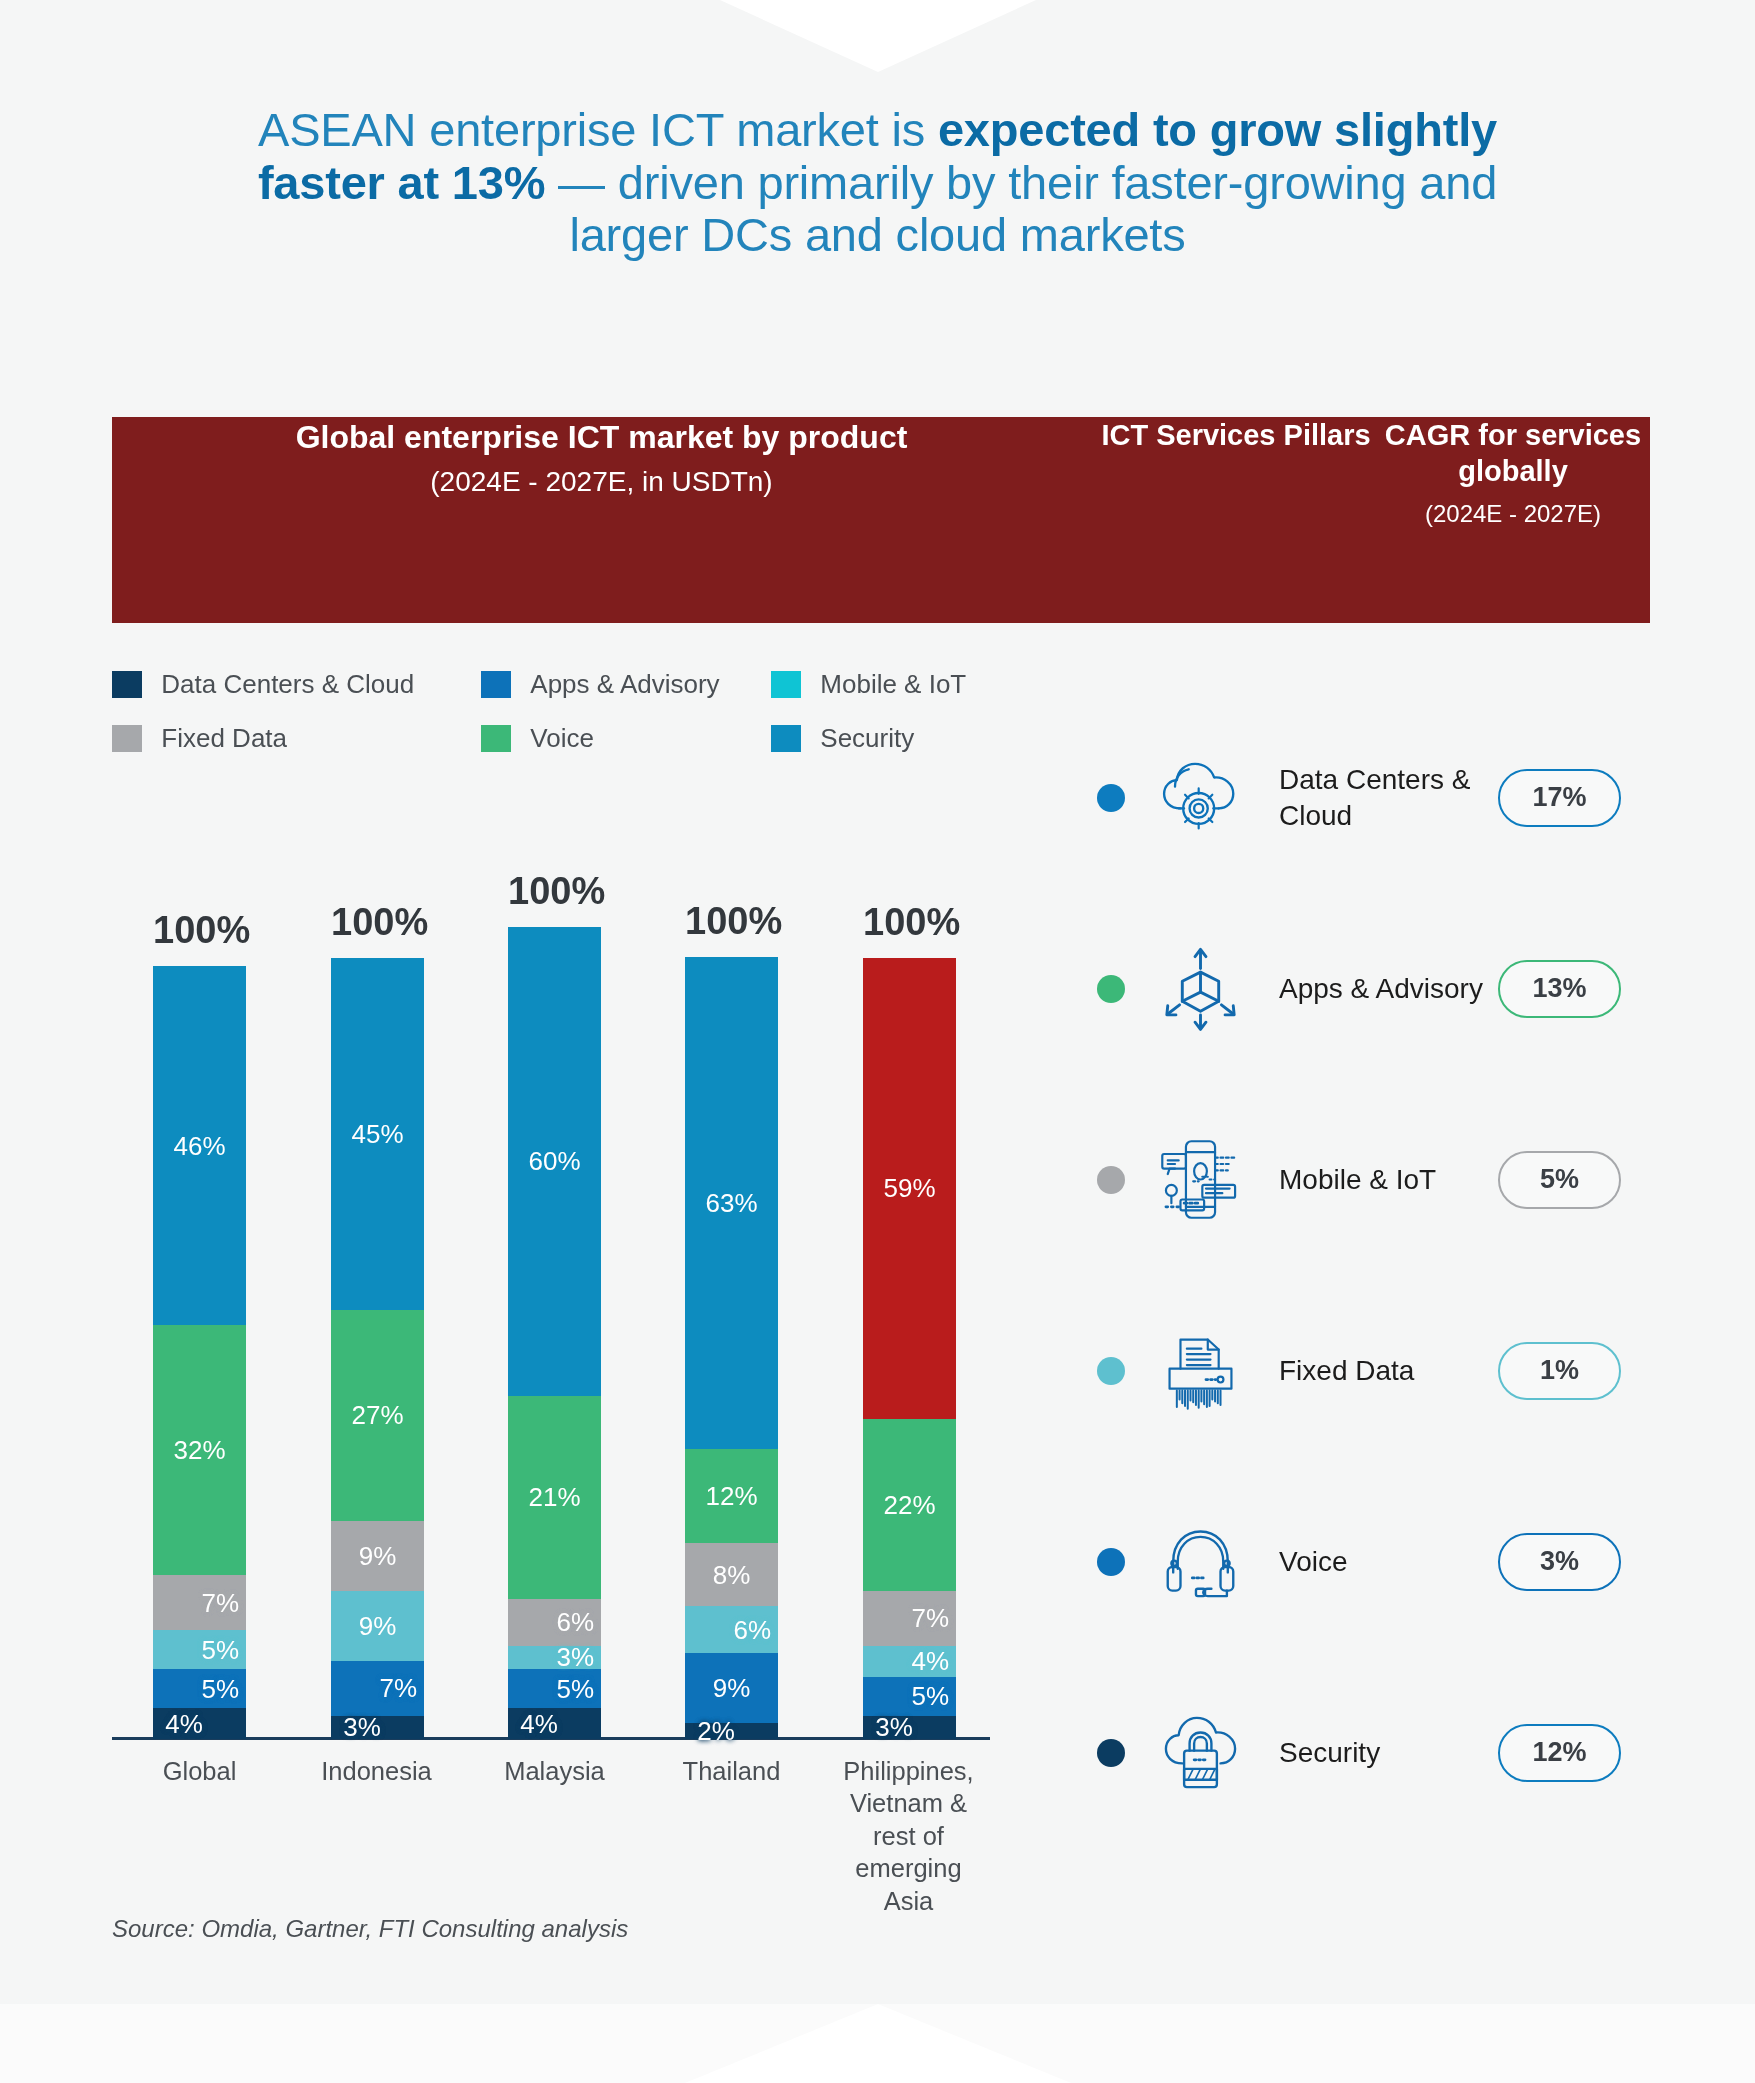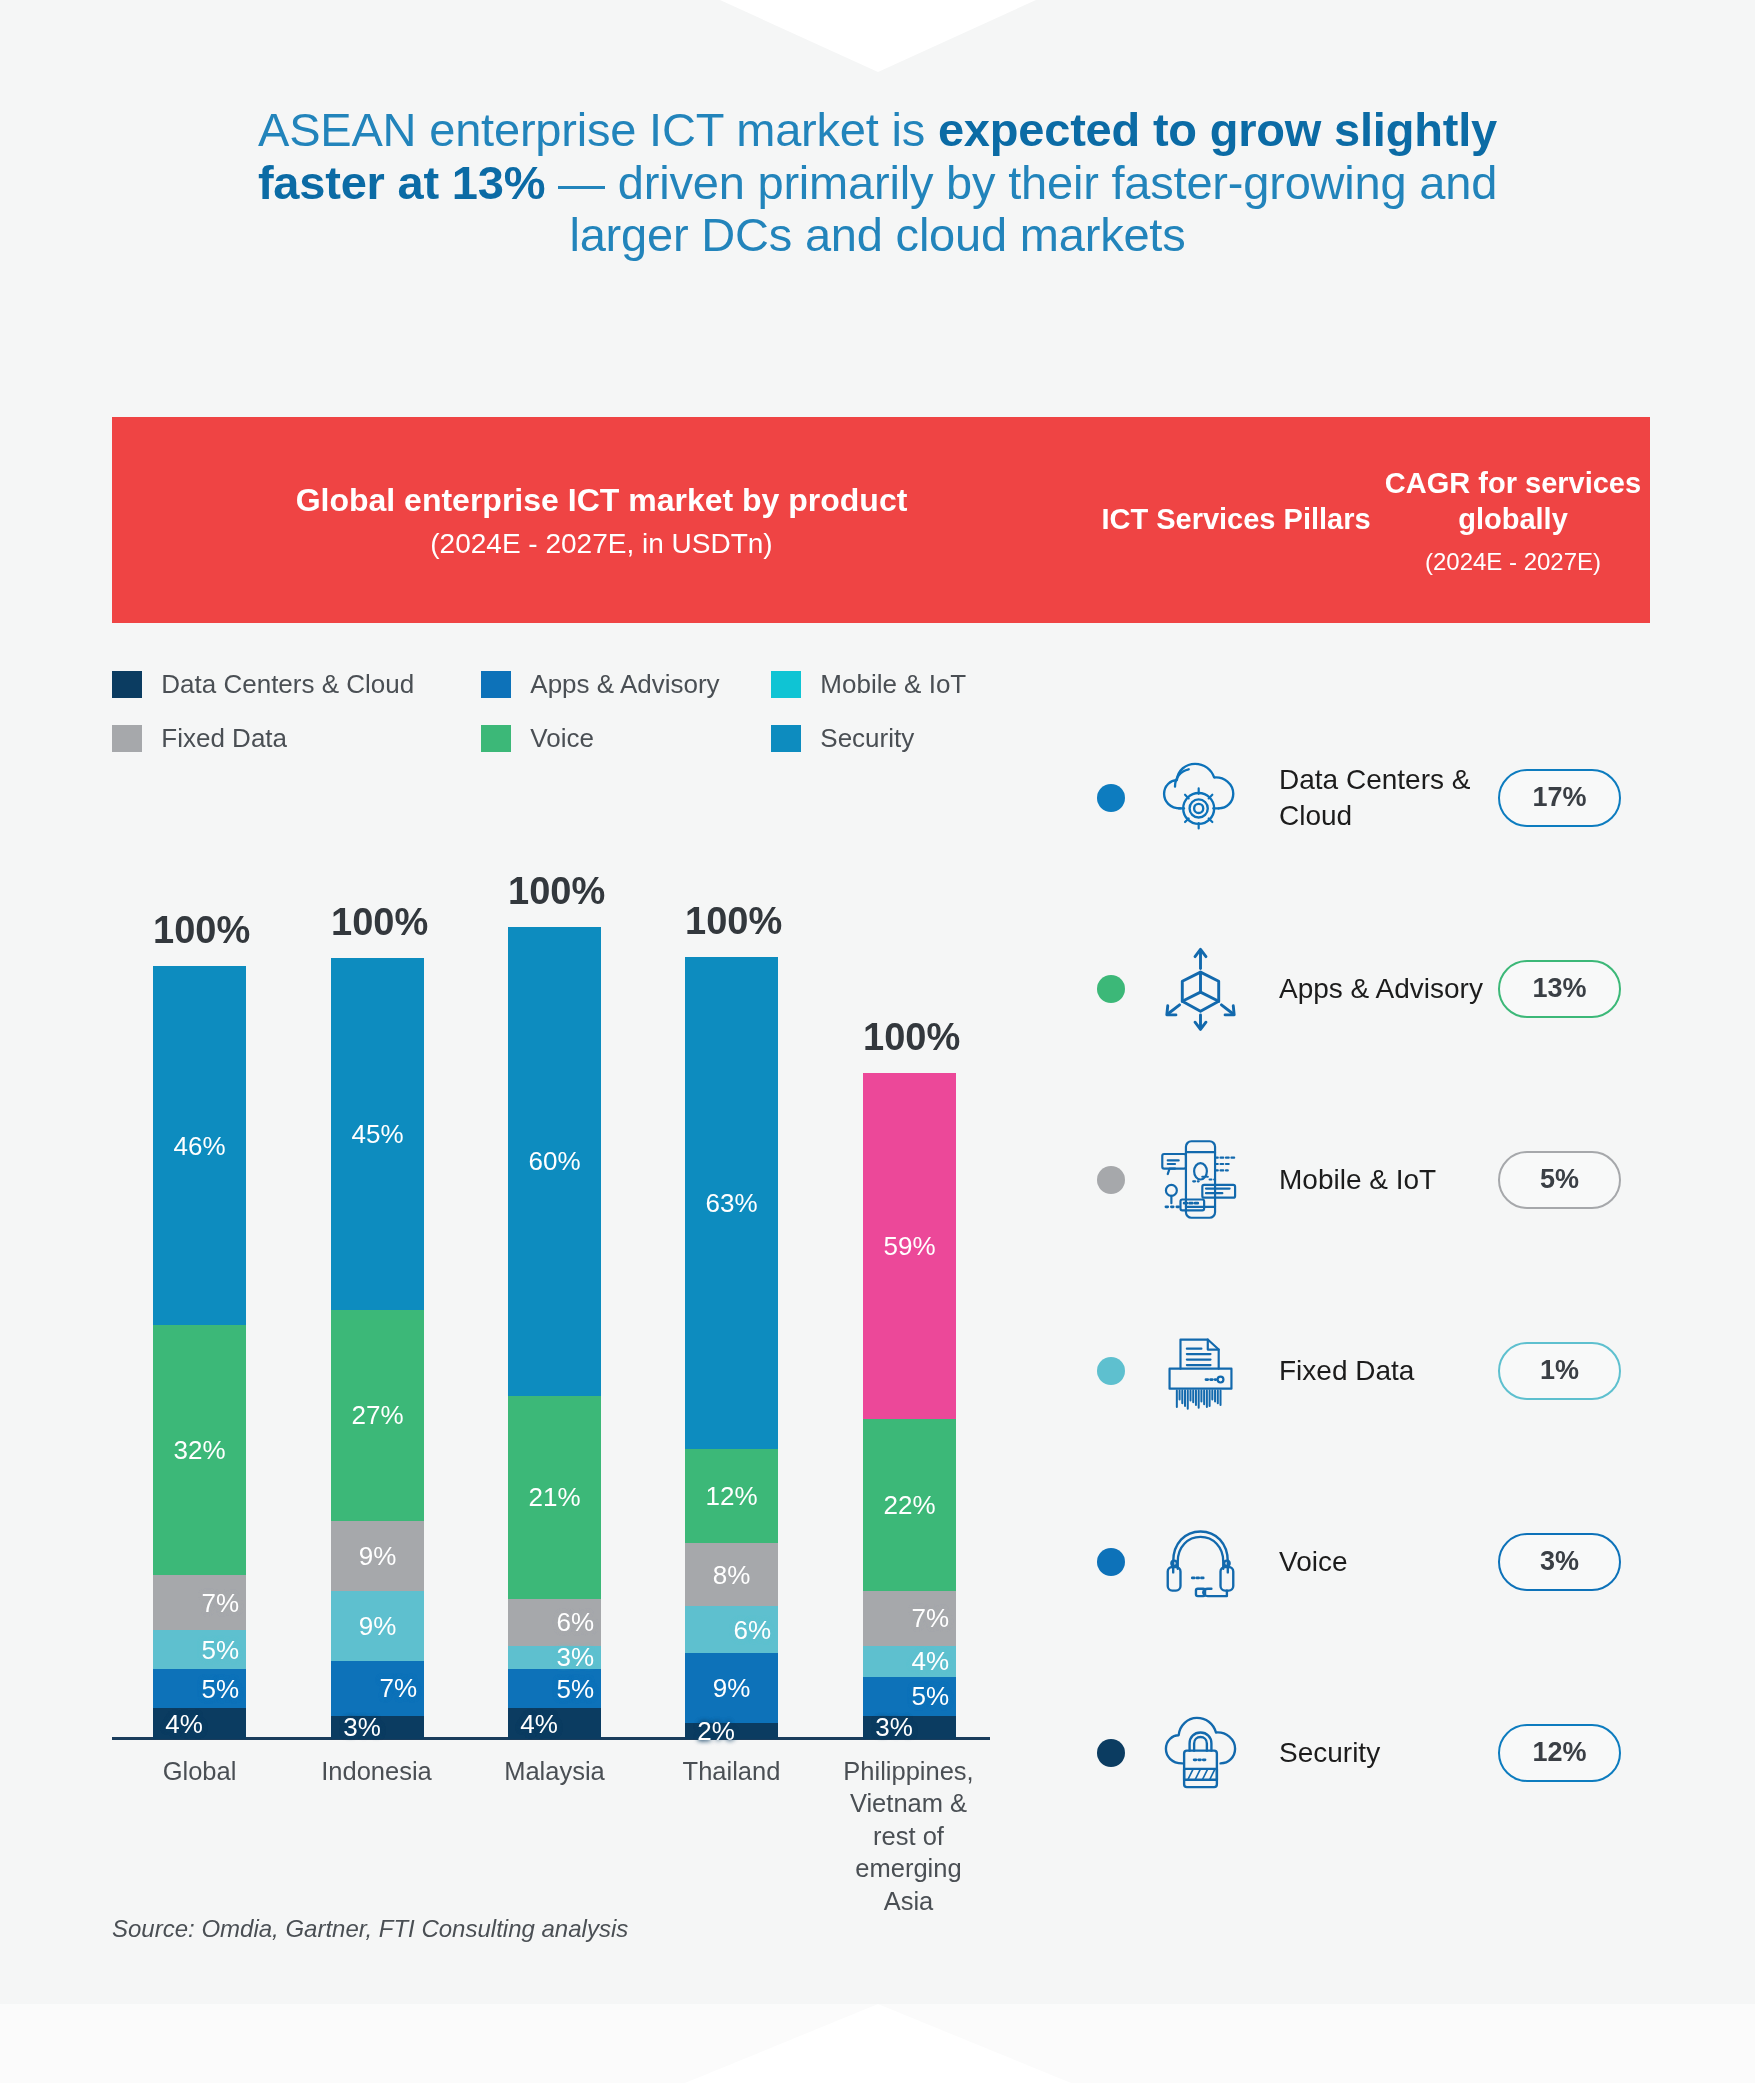--- a/index.html
+++ b/index.html
@@ -39,22 +39,22 @@
     color: #2284bb;
     font-weight: 400;
     letter-spacing: -0.2px;
   }
   .headline b { color: #0b6ba5; font-weight: 700; }
 
   
   .banner {
     position: absolute; left: 112px; top: 417px;
     width: 1538px; height: 206px;
-    background: #ef4444;
-    display: flex; align-items: center;
+    background: #7f1d1d;
+    display: flex; align-items: flex-start;
   }
   .banner-left {
     width: 979px; text-align: center; color: #ffffff;
   }
   .banner-left .b-title { font-size: 32px; font-weight: 700; line-height: 1.25; }
   .banner-left .b-sub { font-size: 28px; font-weight: 400; margin-top: 8.8px; }
   .banner-mid {
     width: 290px; text-align: center; color: #ffffff;
     font-size: 29px; font-weight: 700; line-height: 1.3;
   }
@@ -278,21 +278,21 @@
             <span class="seg-lbl">9%</span>
           </div>
           <div class="seg tiny left" style="height: 15.6px; background: rgb(11, 60, 97);">
             <span class="seg-lbl" style="left: 12.3px; right: auto; text-shadow: rgb(11, 60, 97) 0px 0px 5.3px, rgb(11, 60, 97) 0px 0px 5.3px;">2%</span>
           </div>
         </div>
       </div>
       <div class="bar-col" style="left: 751px;">
         <div class="bar-total">100%</div>
         <div class="bar-stack">
-          <div class="seg" style="height: 346px; background: #ec4899;">
+          <div class="seg" style="height: 461px; background: #b91c1c;">
             <span class="seg-lbl">59%</span>
           </div>
           <div class="seg" style="height: 172px; background: rgb(60, 184, 120);">
             <span class="seg-lbl">22%</span>
           </div>
           <div class="seg tiny" style="height: 55px; background: rgb(166, 168, 171);">
             <span class="seg-lbl" style="right: 7px; text-shadow: rgb(166, 168, 171) 0px 0px 5.3px, rgb(166, 168, 171) 0px 0px 5.3px;">7%</span>
           </div>
           <div class="seg tiny" style="height: 31px; background: rgb(94, 192, 207);">
             <span class="seg-lbl" style="right: 7px; text-shadow: rgb(94, 192, 207) 0px 0px 5.3px, rgb(94, 192, 207) 0px 0px 5.3px;">4%</span>

